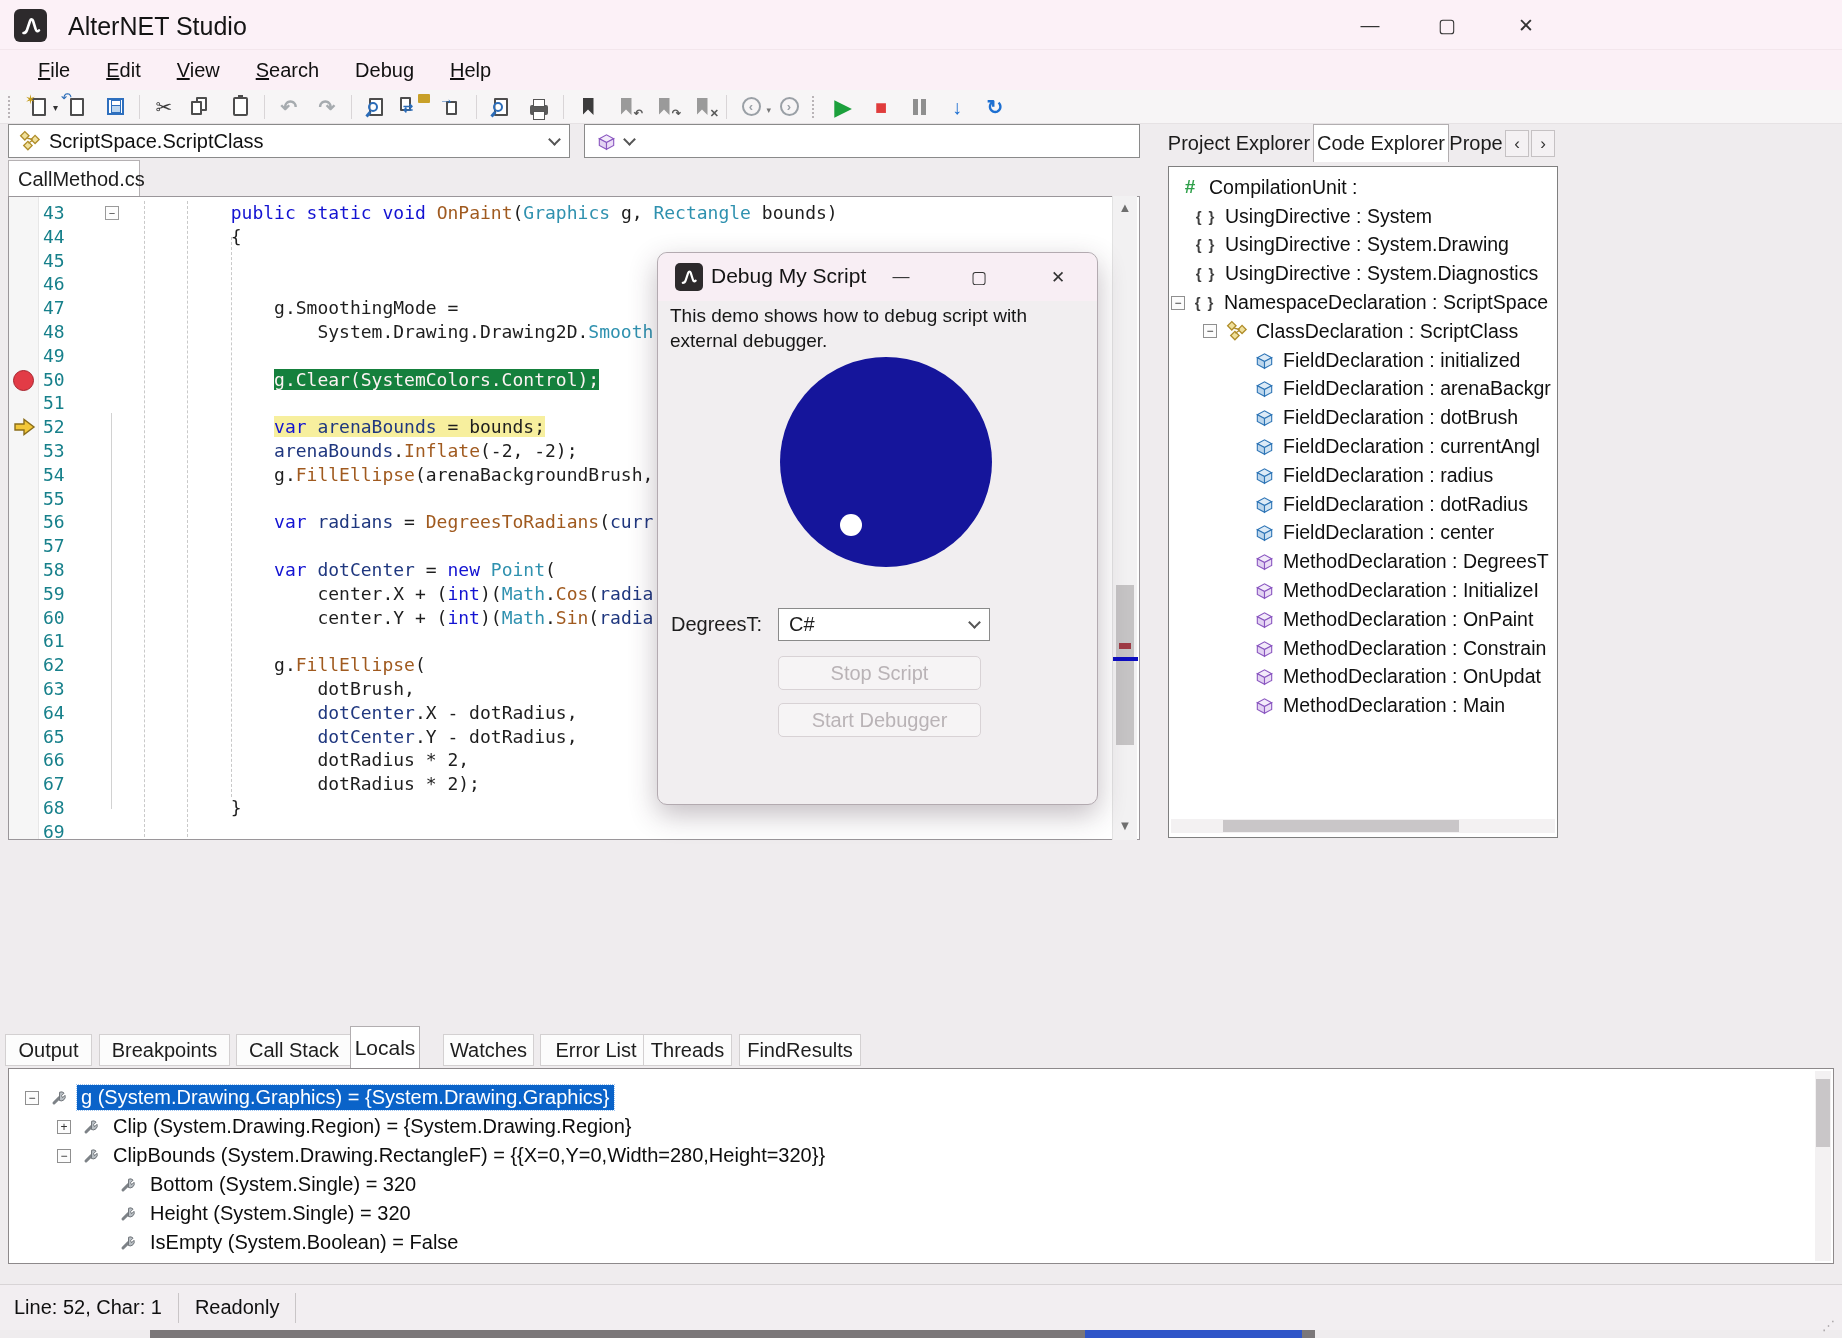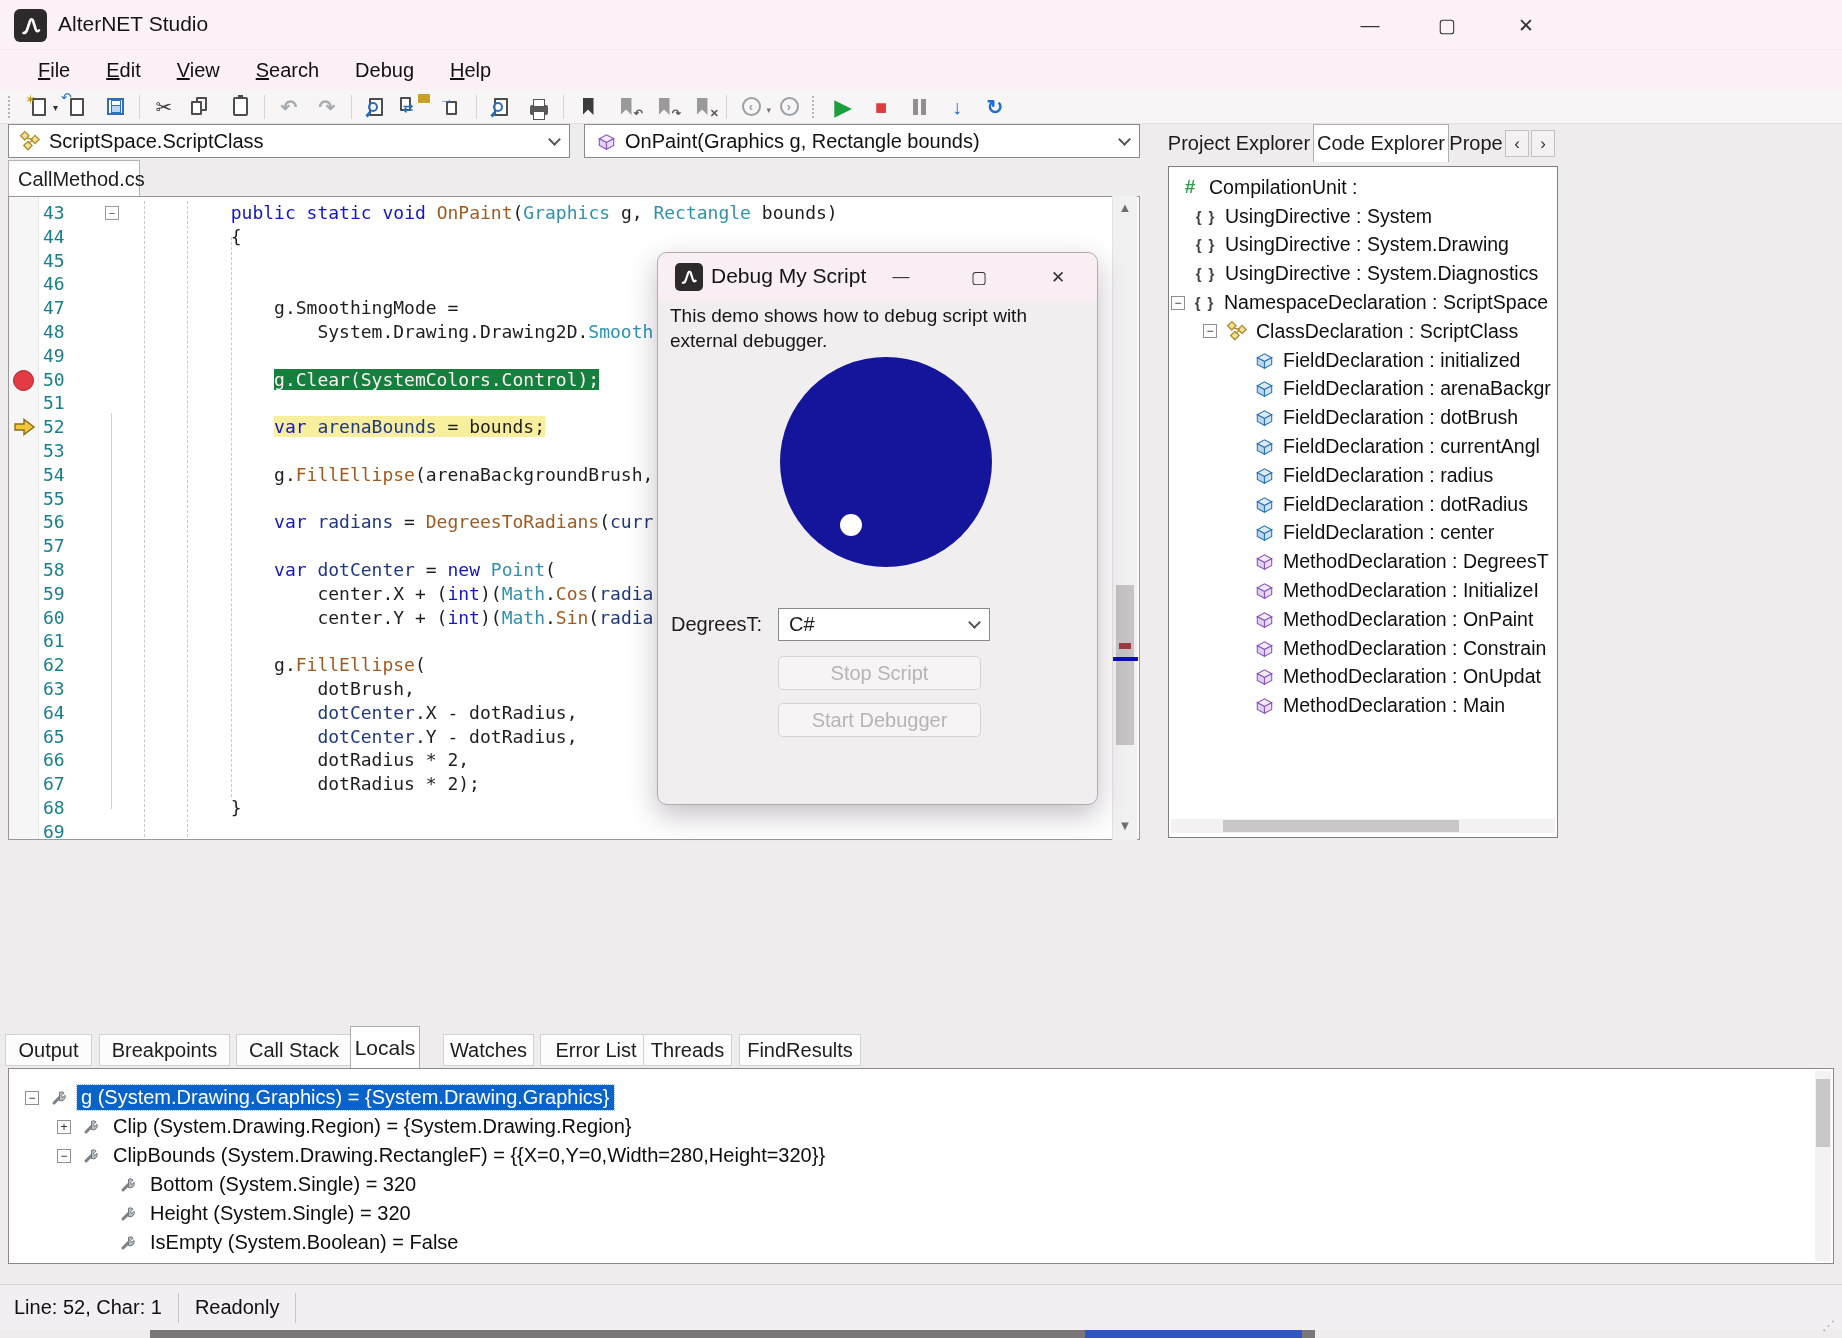--- a/index.html
+++ b/index.html
@@ -4,21 +4,21 @@
 <style>
   * { margin:0; padding:0; box-sizing:border-box; }
   html,body { width:1842px; height:1338px; overflow:hidden; }
   body { font-family:"Liberation Sans", sans-serif; background:#efecee; position:relative; color:#1d1d1d; }
 
   .abs { position:absolute; }
 
   
   #titlebar { left:0; top:0; width:1842px; height:50px; background:#fcf1f7; border-bottom:1px solid #f3e6ec; }
   #app-logo { left:14px; top:9px; width:33px; height:33px; background:#2d2a2c; border-radius:6px; display:flex; align-items:center; justify-content:center; }
-  #app-title { left:58px; top:12px; font-size:21px; color:#141414; }
+  #app-title { left:68px; top:12px; font-size:25px; color:#141414; }
   .wbtn { top:8px; width:46px; height:34px; display:flex; align-items:center; justify-content:center; font-size:19px; color:#333; cursor:default; }
 
   #menubar { left:0; top:50px; width:1842px; height:40px; background:#fbf0f6; display:flex; align-items:center; padding-left:24px; gap:8px; }
   .menu-item { font-size:20px; padding:4px 14px; color:#111; }
 
   #toolbar { left:0; top:90px; width:1842px; height:34px; background:#f7f5f6; border-bottom:1px solid #e6e2e4; display:flex; align-items:center; padding-left:4px; }
   .grip { width:8px; height:22px; margin:0 4px; border-left:2px dotted #b9b4b7; }
   .tsep { width:1px; height:24px; background:#d9d5d7; margin:0 5px; }
   .tbtn { width:38px; height:30px; display:flex; align-items:center; justify-content:center; position:relative; }
   .pg { width:14px; height:18px; border:2px solid #4d4d4d; background:#fff; border-radius:1px; display:inline-block; }
@@ -254,21 +254,20 @@
   <span class="chev"></span>
 </div>
 <div class="combo abs" style="left:584px; width:556px">
   <span class="ticon">
     <svg width="21" height="21" viewBox="0 0 19 19">
         <polygon points="3,7 9.5,3.5 16,7 9.5,10.5" fill="#f3ebfa" stroke="#8a57c0"></polygon>
         <polygon points="3,7 9.5,10.5 9.5,16.5 3,13" fill="#e2d2f2" stroke="#8a57c0"></polygon>
         <polygon points="16,7 9.5,10.5 9.5,16.5 16,13" fill="#ebddf6" stroke="#8a57c0"></polygon>
       </svg>
   </span>
-  <span class="txt">OnPaint(Graphics  g, Rectangle  bounds)</span>
   <span class="chev"></span>
 </div>
 
 <div id="rtabs">
     <div class="rtab abs" style="left: 1165px; width: 148px;">Project Explorer</div>
     <div class="rtab abs active" style="left: 1313px; width: 136px;">Code Explorer</div>
     <div class="rtab abs" style="left: 1449px; width: 54px;">Prope</div>
     <div class="rnav abs" style="left: 1505px;">‹</div>
     <div class="rnav abs" style="left: 1531px;">›</div>
   </div>
@@ -503,20 +502,21 @@
       </div>
       <div class="crow" style="top: 218.2px;">
         <span class="lnum">52</span>
         <span class="cur-arrow"><svg width="23" height="18" viewBox="0 0 23 18">
             <polygon points="2,6 11,6 11,1.5 21,9 11,16.5 11,12 2,12" fill="#f2c73a" stroke="#8a6d1a" stroke-width="1.4"></polygon>
           </svg></span>
         <span class="ctext"><span class="tk-p">            </span><span class="hl-current"><span class="tk-k">var</span><span class="tk-p"> </span><span class="tk-v">arenaBounds</span><span class="tk-p"> = bounds;</span></span></span>
       </div>
       <div class="crow" style="top: 242px;">
         <span class="lnum">53</span>
+        <span class="ctext"><span class="tk-p">            </span><span class="tk-v">arenaBounds</span><span class="tk-p">.</span><span class="tk-m">Inflate</span><span class="tk-p">(-2, -2);</span></span>
       </div>
       <div class="crow" style="top: 265.8px;">
         <span class="lnum">54</span>
         <span class="ctext"><span class="tk-p">            </span><span class="tk-p">g.</span><span class="tk-m">FillEllipse</span><span class="tk-p">(arenaBackgroundBrush,</span></span>
       </div>
       <div class="crow" style="top: 289.6px;">
         <span class="lnum">55</span>
         <span class="ctext"><span class="tk-p"></span></span>
       </div>
       <div class="crow" style="top: 313.4px;">

